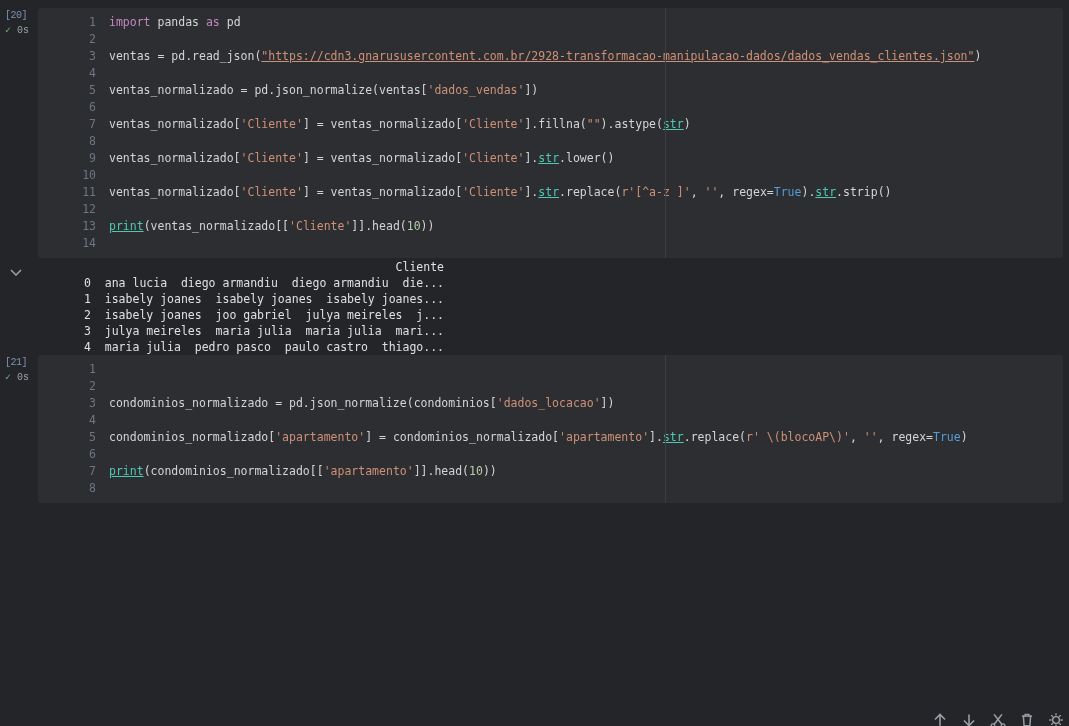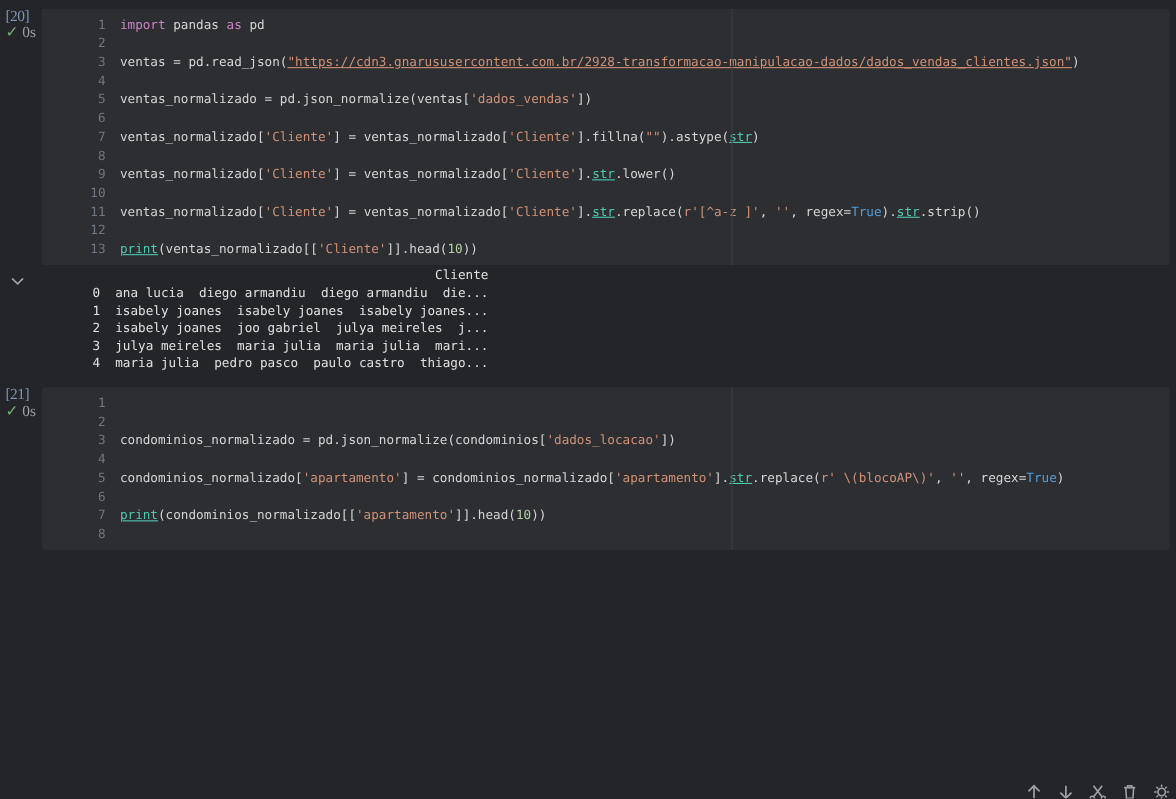--- a/index.html
+++ b/index.html
@@ -8,21 +8,21 @@
     overflow: hidden;
     background: var(--page-bg, #242528);
   }
   body {
     font-family: "DejaVu Sans Mono", monospace;
     position: relative;
   }
   .nb { padding-top: 8px; }
   .row { display: flex; align-items: stretch; }
   .gutter { width: 38px; flex: none; }
-  .exec { padding: 0 0 0 5px; font-size: 14px; line-height: 15px; font-family: Liberation Serif, serif; }
+  .exec { padding: 0 0 0 5px; font-size: 10px; line-height: 15px; font-family: Liberation Mono, monospace; }
   .exec-count { color: var(--badge-text, #7d93b2); letter-spacing: -0.5px; }
   .exec-status { color: var(--gutter-text, #9aa0a6); }
   .exec-status .check { color: var(--check-green, #71a876); }
   .editor {
     position: relative; flex: 1; margin-right: 6px;
     background: var(--cell-bg, #2d2e32);
     border-radius: 3px;
     padding: 6px 0;
   }
   .ruler { position: absolute; left: 627px; top: 0; bottom: 0; width: 1px; background: var(--ruler, #3d3f43); }
@@ -38,21 +38,21 @@
   .tok-n { color: var(--tok-number, #b5cea8); }
   .output-row { }
   .chevron { display: inline-block; margin: 3px 0 0 10px; color: var(--icon, #9aa0a6); cursor: pointer; }
   pre.output {
     margin: 0; padding: 1px 0 0 46px;
     font-size: 11.5px; line-height: 16px;
     color: var(--output-text, #e0e0e0);
     white-space: pre;
     font-family: "DejaVu Sans Mono", monospace;
   }
-  .cell-2 { margin-top: 14px; }
+  .cell-2 { }
   .toolbar {
     position: absolute; right: 4px; bottom: -7px;
     display: flex; gap: 11px;
     color: var(--icon, #9aa0a6);
   }
   .toolbar .tb-icon { display: block; cursor: pointer; }
 </style>
 </head>
 <body>
 
@@ -73,20 +73,21 @@
         <div class="code-line"><span class="ln">4</span><span class="ct"></span></div>
         <div class="code-line"><span class="ln">5</span><span class="ct"><span class="tok-p">ventas_normalizado = pd.json_normalize(ventas[</span><span class="tok-s">'dados_vendas'</span><span class="tok-p">])</span></span></div>
         <div class="code-line"><span class="ln">6</span><span class="ct"></span></div>
         <div class="code-line"><span class="ln">7</span><span class="ct"><span class="tok-p">ventas_normalizado[</span><span class="tok-s">'Cliente'</span><span class="tok-p">] = ventas_normalizado[</span><span class="tok-s">'Cliente'</span><span class="tok-p">].fillna(</span><span class="tok-s">""</span><span class="tok-p">).astype(</span><span class="tok-b">str</span><span class="tok-p">)</span></span></div>
         <div class="code-line"><span class="ln">8</span><span class="ct"></span></div>
         <div class="code-line"><span class="ln">9</span><span class="ct"><span class="tok-p">ventas_normalizado[</span><span class="tok-s">'Cliente'</span><span class="tok-p">] = ventas_normalizado[</span><span class="tok-s">'Cliente'</span><span class="tok-p">].</span><span class="tok-b">str</span><span class="tok-p">.lower()</span></span></div>
         <div class="code-line"><span class="ln">10</span><span class="ct"></span></div>
         <div class="code-line"><span class="ln">11</span><span class="ct"><span class="tok-p">ventas_normalizado[</span><span class="tok-s">'Cliente'</span><span class="tok-p">] = ventas_normalizado[</span><span class="tok-s">'Cliente'</span><span class="tok-p">].</span><span class="tok-b">str</span><span class="tok-p">.replace(</span><span class="tok-s">r'[^a-z ]'</span><span class="tok-p">, </span><span class="tok-s">''</span><span class="tok-p">, regex=</span><span class="tok-c">True</span><span class="tok-p">).</span><span class="tok-b">str</span><span class="tok-p">.strip()</span></span></div>
         <div class="code-line"><span class="ln">12</span><span class="ct"></span></div>
         <div class="code-line"><span class="ln">13</span><span class="ct"><span class="tok-b">print</span><span class="tok-p">(ventas_normalizado[[</span><span class="tok-s">'Cliente'</span><span class="tok-p">]].head(</span><span class="tok-n">10</span><span class="tok-p">))</span></span></div>
+        <div class="code-line"><span class="ln">14</span><span class="ct"></span></div>
       </div>
   </div>
 
   <div class="row output-row">
     <div class="gutter">
       <span class="chevron">
         <svg width="12" height="7" viewBox="0 0 12 7">
             <path d="M1 1l5 5 5-5" stroke="currentColor" stroke-width="1.6" fill="none"></path>
           </svg>
       </span>

